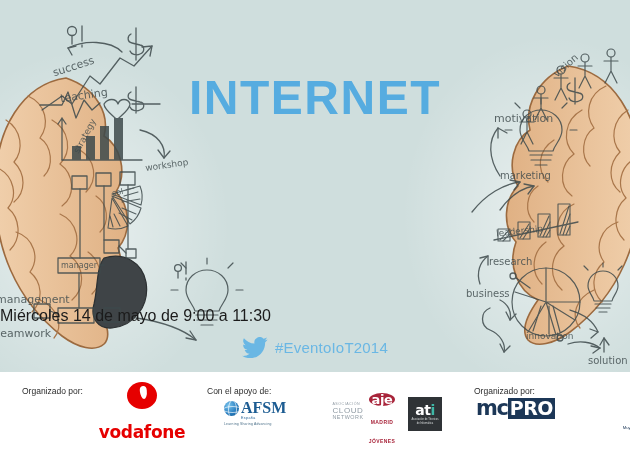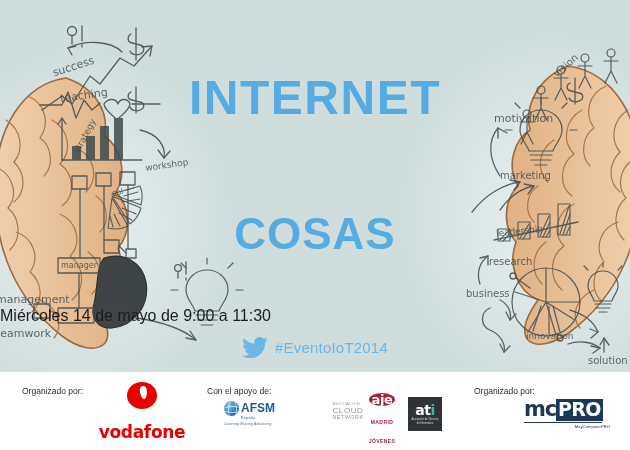--- a/index.html
+++ b/index.html
@@ -166,22 +166,22 @@
     width: 15px; height: 15px; border-radius: 50%;
     background: radial-gradient(circle at 32% 30%, #79c3ec 0%, #2a7fc1 55%, #13588f 100%);
     position: relative; overflow: hidden;
   }
   .afsm-globe::before, .afsm-globe::after {
     content: ""; position: absolute; border: .6px solid rgba(255,255,255,.65);
   }
   .afsm-globe::before { left: 4px; top: -1px; width: 7px; height: 17px; border-radius: 50%; }
   .afsm-globe::after { left: -1px; top: 5px; width: 17px; height: 5px; border-radius: 50%; }
   .afsm-name {
-    font-family: Liberation Sans, sans-serif;
-    font-weight: bold; font-size: 12px; color: #1c5c92; line-height: 1;
+    font-family: Liberation Serif, serif;
+    font-weight: bold; font-size: 16px; color: #1c5c92; line-height: 1;
   }
   .afsm-sub {
     font-family: "Liberation Sans", sans-serif;
     font-size: 3.6px; color: #1c5c92; letter-spacing: .4px; margin-left: 17px;
   }
   .afsm-tag {
     font-family: "Liberation Sans", sans-serif;
     font-size: 3.4px; color: #4a6f88; letter-spacing: .2px; margin-top: 2px;
   }
 
@@ -221,21 +221,21 @@
     font-family: "DejaVu Sans", sans-serif; font-weight: bold;
     font-size: 14px; color: #ffffff; line-height: 1; letter-spacing: -.5px;
   }
   .ati-word i { color: #3fb7a6; font-style: normal; }
   .ati-sub {
     font-family: "Liberation Sans", sans-serif;
     font-size: 2.6px; color: #d8dcdd; text-align: center; line-height: 1.25;
   }
 
   
-  .mc { flex-direction: column; align-items: flex-start; }
+  .mc { flex-direction: row; align-items: flex-start; gap: 34px; }
   .mc-row { display: flex; align-items: stretch; }
   .mc-m {
     font-family: "DejaVu Sans", sans-serif; font-weight: bold;
     font-size: 21px; color: #1c3757; line-height: 1; letter-spacing: -1.2px;
   }
   .mc-pro {
     background: #1c3757; color: #ffffff;
     font-family: "DejaVu Sans", sans-serif; font-weight: bold;
     font-size: 19px; line-height: 1.12; letter-spacing: -.6px;
     padding: 0 2px;
@@ -473,21 +473,20 @@
     <span class="doodle-text" style="left:500px;top:170px;font-size:10px;">marketing</span>
     <span class="doodle-text" style="left:496px;top:226px;transform:rotate(-6deg);font-size:9px;">leadership</span>
     <span class="doodle-text" style="left:489px;top:256px;font-size:10px;">research</span>
     <span class="doodle-text" style="left:466px;top:288px;font-size:10px;">business</span>
     <span class="doodle-text" style="left:526px;top:331px;font-size:9px;">innovation</span>
     <span class="doodle-text" style="left:588px;top:355px;font-size:10px;">solution</span>
   </div>
 
   <div class="hero">
     <div class="line-internet">INTERNET</div>
-    <div class="line-cosas">COSAS</div>
     <div class="line-date">Miércoles 14 de mayo de 9:00 a 11:30</div>
 
     <div class="social">
       <svg width="26" height="21" viewBox="0 0 26 21">
         <path fill="#6ab7e4" d="M25.6 2.6c-.95.42-1.97.7-3.04.83a5.3 5.3 0 0 0 2.33-2.93
                  c-1.02.6-2.16 1.05-3.36 1.29A5.28 5.28 0 0 0 12.5 6.6
                  C8.23 6.38 4.45 4.33 1.92 1.22A5.28 5.28 0 0 0 3.55 8.27
                  a5.23 5.23 0 0 1-2.39-.66v.07a5.28 5.28 0 0 0 4.24 5.18
                  c-.87.24-1.79.27-2.68.1a5.29 5.29 0 0 0 4.93 3.67
                  A10.6 10.6 0 0 1 0 18.82a14.93 14.93 0 0 0 8.09 2.37

